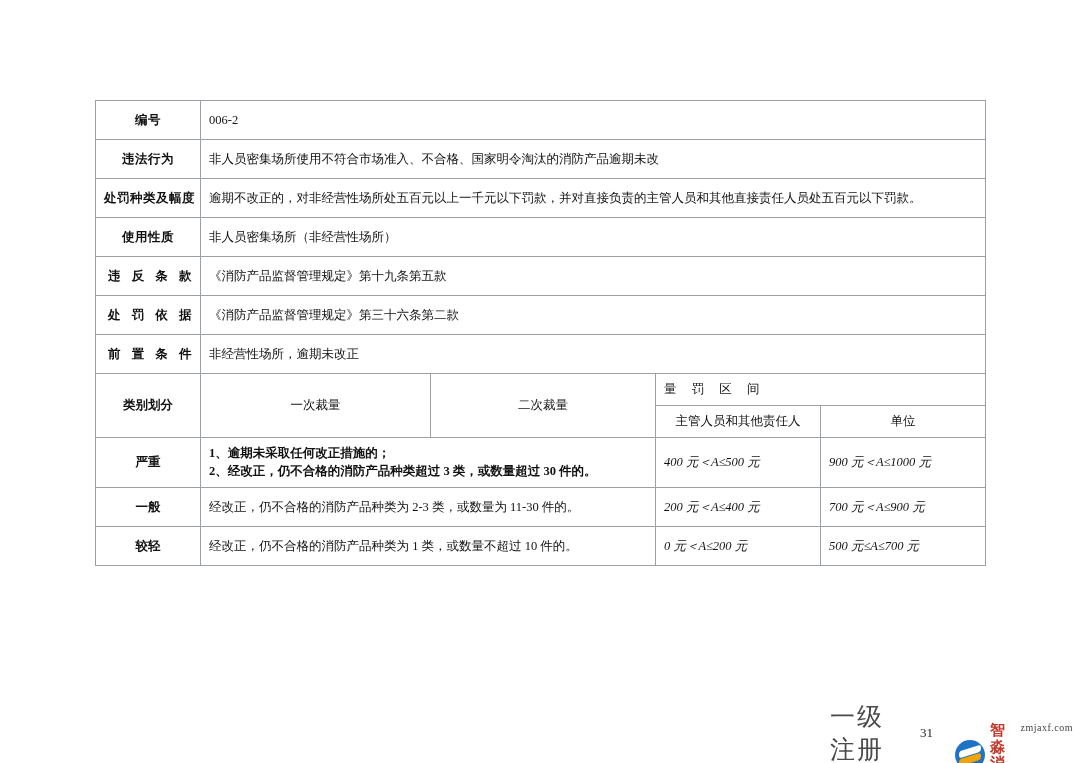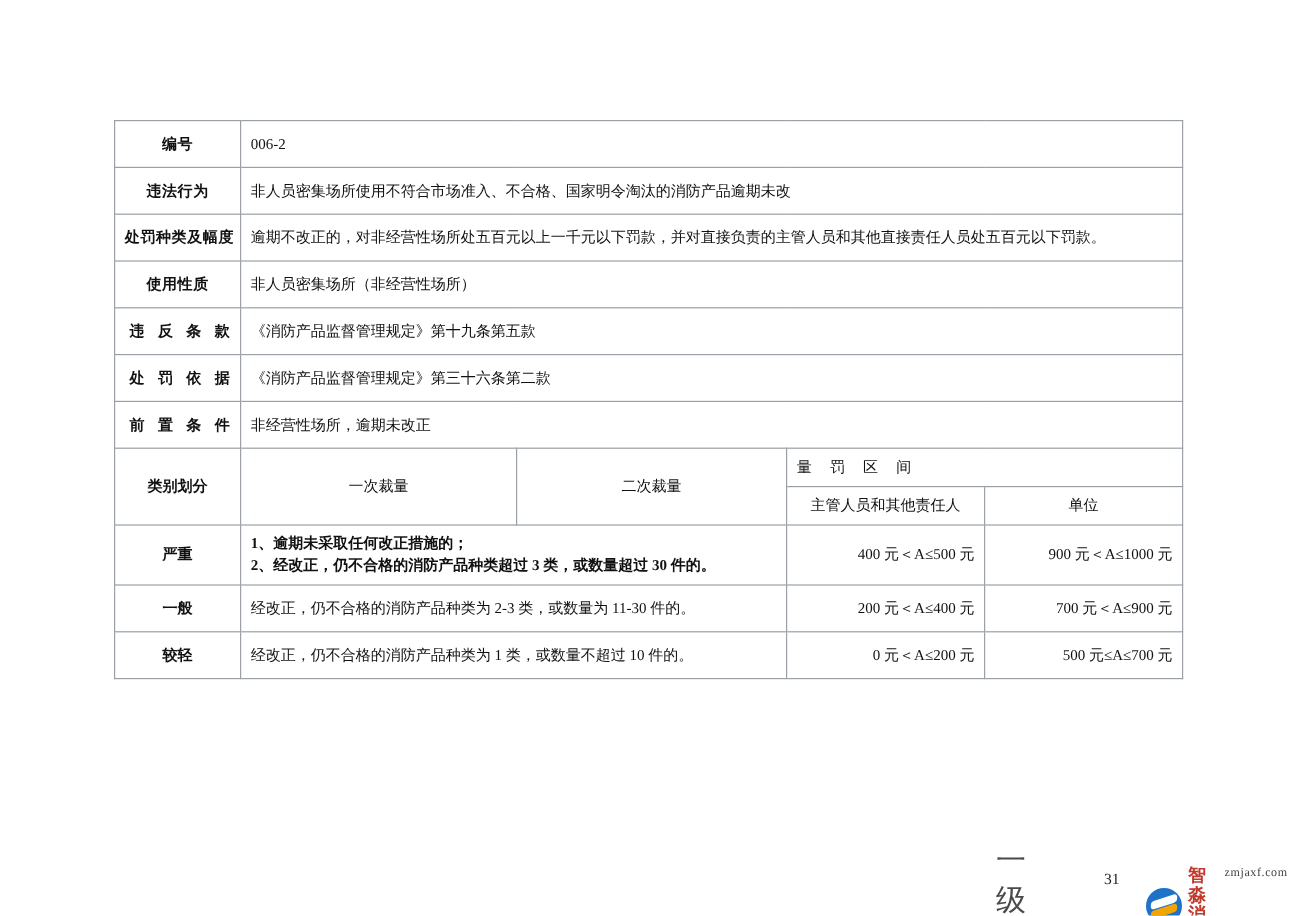--- a/index.html
+++ b/index.html
@@ -14,20 +14,21 @@
     font-family: "Liberation Serif", "DejaVu Serif", serif;
     color: #000000;
     overflow: hidden;
   }
 
   .page {
     position: absolute;
     left: 0; top: 0;
     width: 868px;
     height: 763px;
+    padding-left: 36px;
   }
 
   .doc-table {
     position: absolute;
     left: 95px;
     top: 100px;
     width: 890px;
     border-collapse: collapse;
     table-layout: fixed;
   }
@@ -68,22 +69,23 @@
     padding-left: 55px;
     letter-spacing: 6px;
   }
   .sub-head { text-align: center; }
 
   .level-cell {
     text-align: center;
     font-weight: bold;
   }
   .num-cell {
-    text-align: right;
+    text-align: left;
     white-space: nowrap;
+    font-style: italic;
   }
   .desc-cell {
     text-align: left;
   }
   .desc-cell .l2 { display: block; font-weight: bold; }
 
   .page-number {
     position: absolute;
     left: 920px;
     top: 688px;

